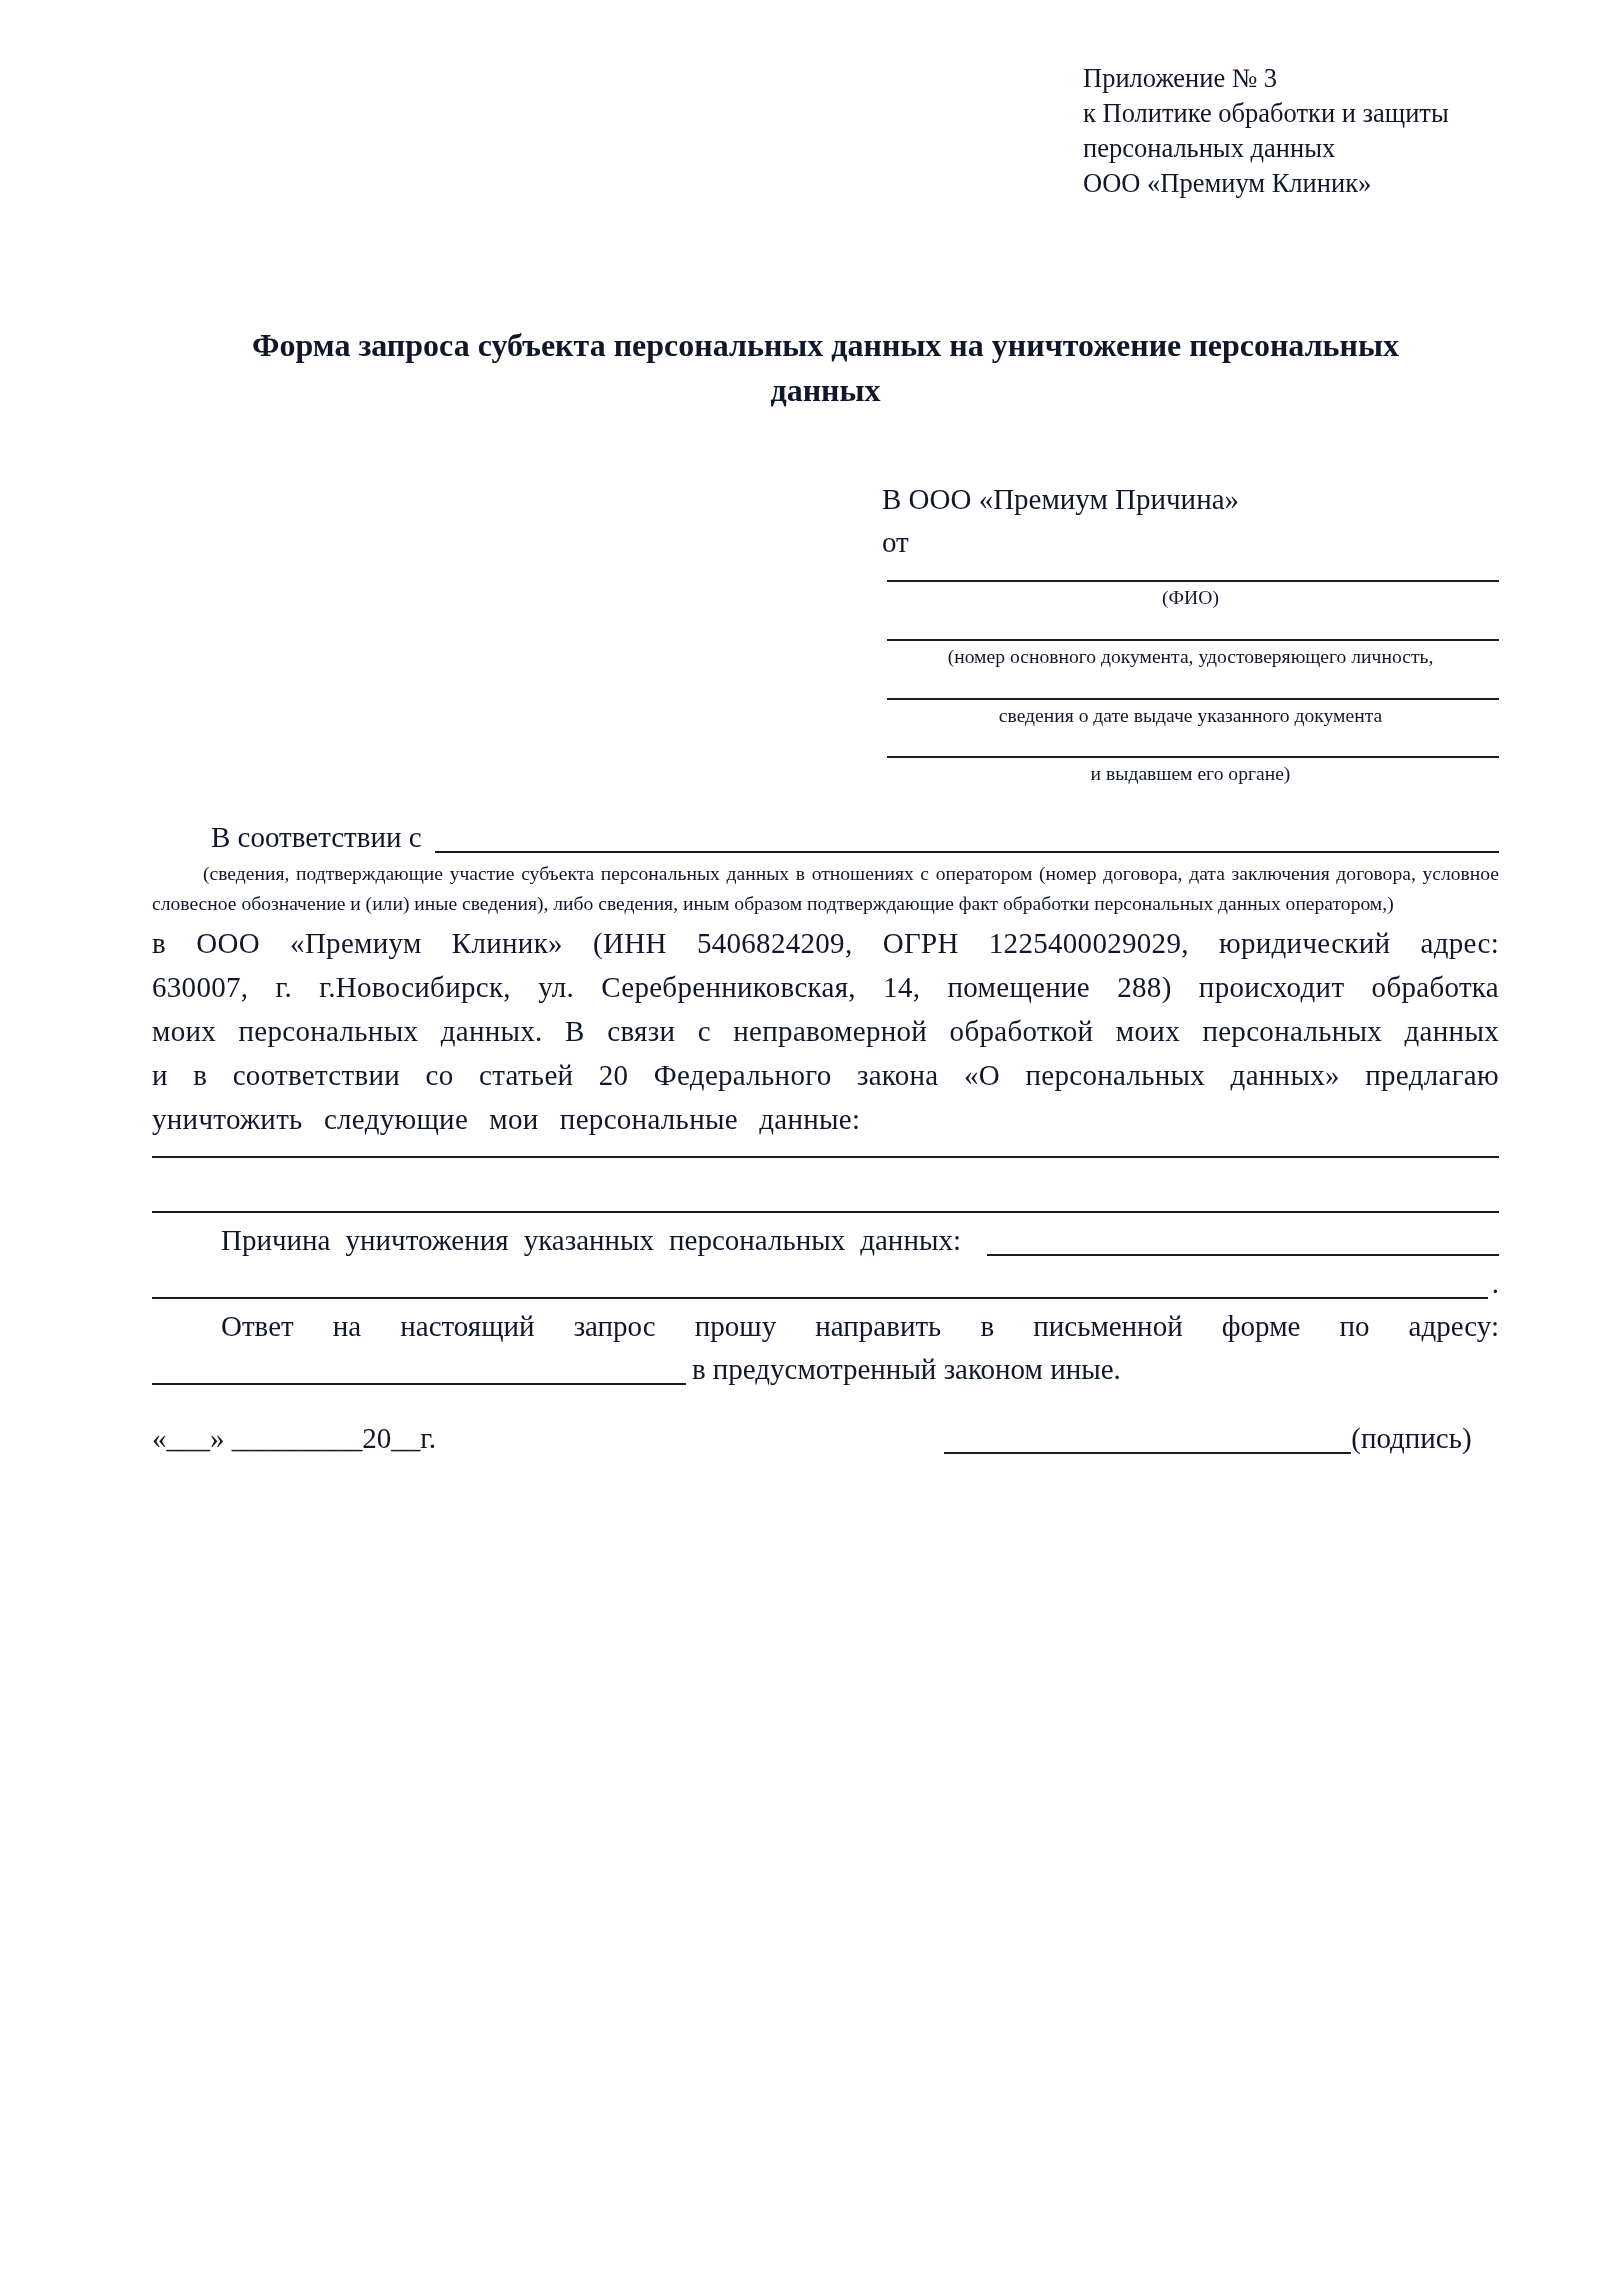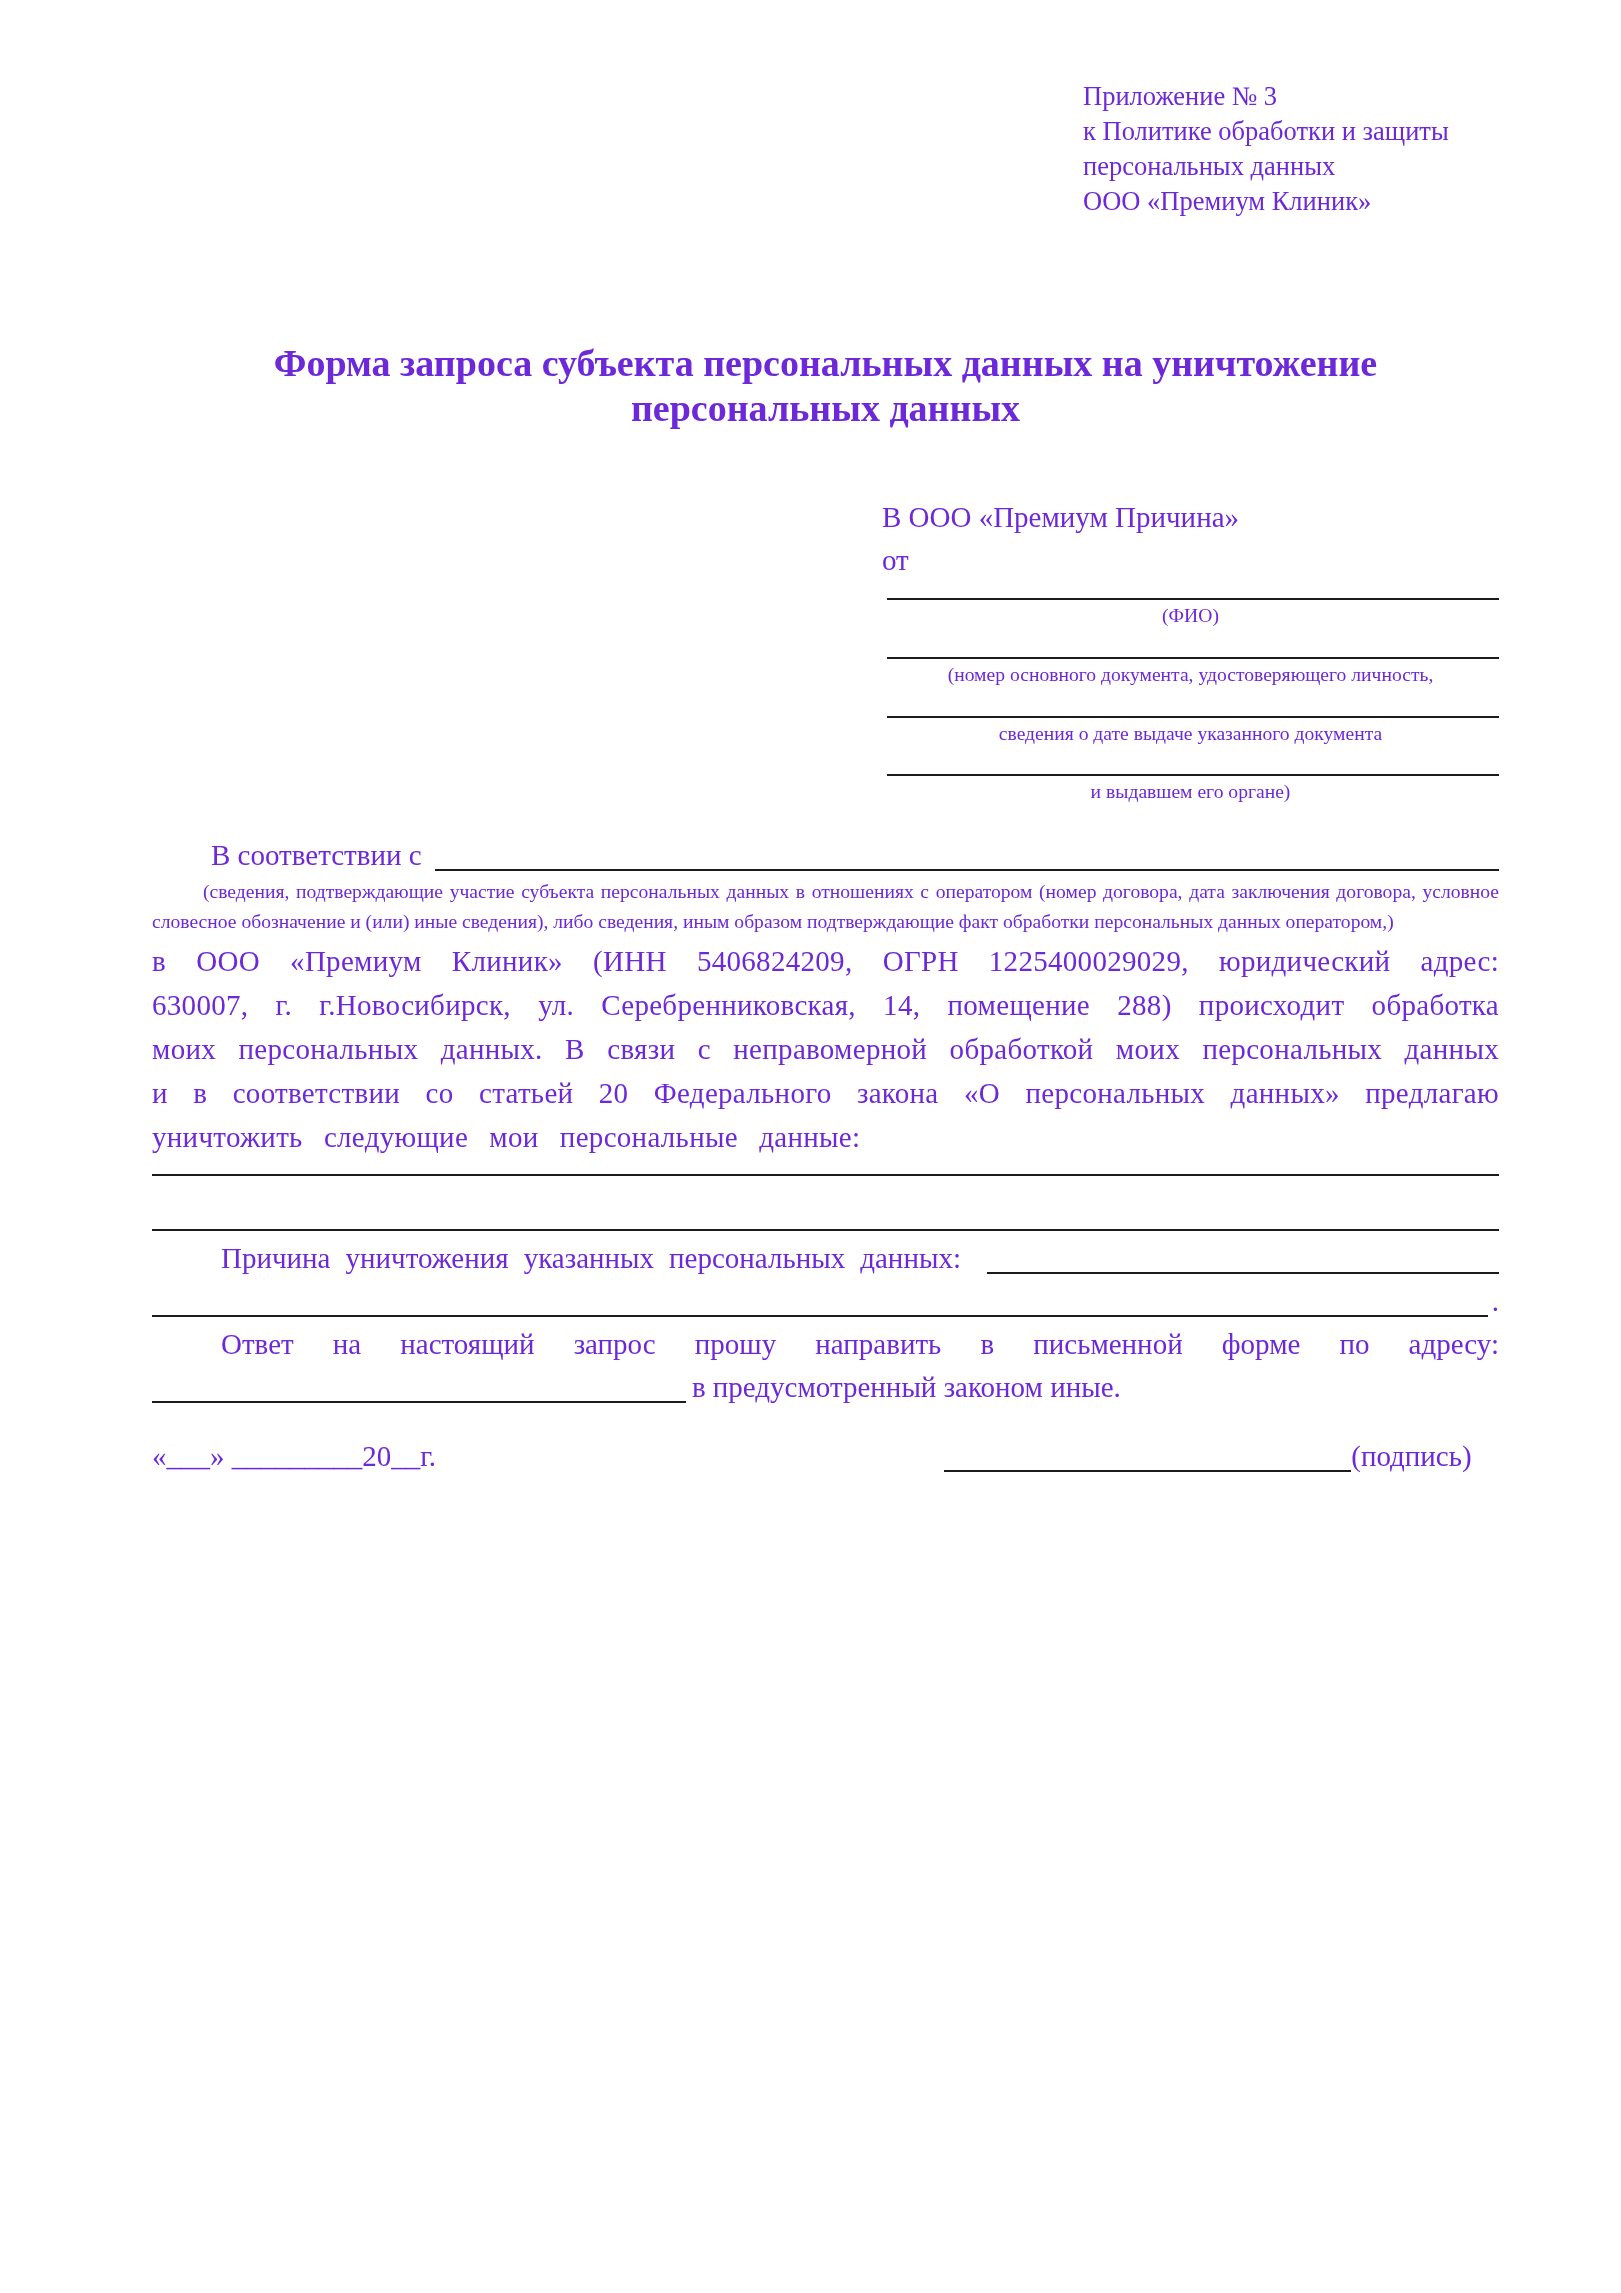--- a/index.html
+++ b/index.html
@@ -2,34 +2,34 @@
 <html><head>
 <meta charset="utf-8">
 <style>
   html, body { margin: 0; padding: 0; background: #ffffff; }
   .page {
     position: relative;
     width: 1621px;
     height: 2294px;
     box-sizing: border-box;
     background: #ffffff;
-    color: #6d28d9;
+    color: #0f172a;
     font-family: "Liberation Serif", "DejaVu Serif", serif;
-    padding: 79px 122px 0 152px;
+    padding: 61px 122px 0 152px;
     overflow: hidden;
   }
   
   .appendix { margin-left: 931px; font-size: 26.5px; line-height: 35px; }
   
   .title {
     margin: 122px auto 0 auto;
     max-width: 1264px;
     text-align: center;
     font-weight: bold;
-    font-size: 38px;
+    font-size: 32px;
     line-height: 45px;
   }
   
   .recipient { margin-top: 65px; margin-left: 730px; width: 617px; font-size: 29px; }
   .recipient .r-to, .recipient .r-from { line-height: 43px; }
   .fill-line { border-bottom: 2.9px solid #1c1c1c; }
   .recipient .fill-line { margin-left: 4.9px; }
   .recipient .f1 .fill-line { height: 15.7px; }
   .recipient .f2 .fill-line { height: 29px; }
   .recipient .f3 .fill-line { height: 29px; }

